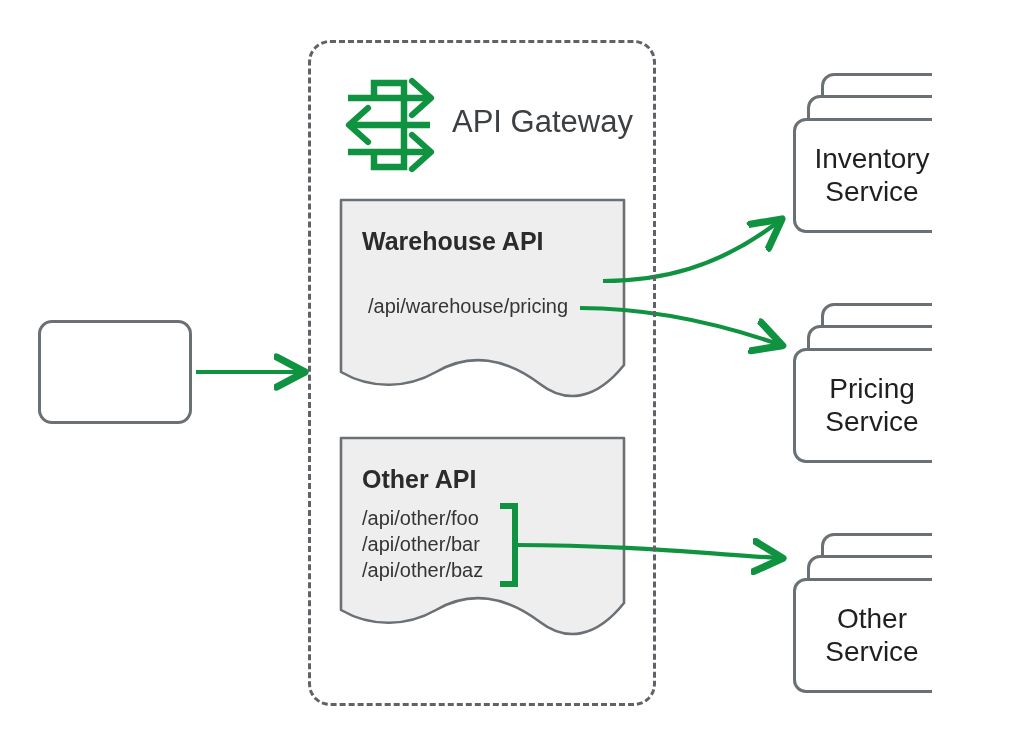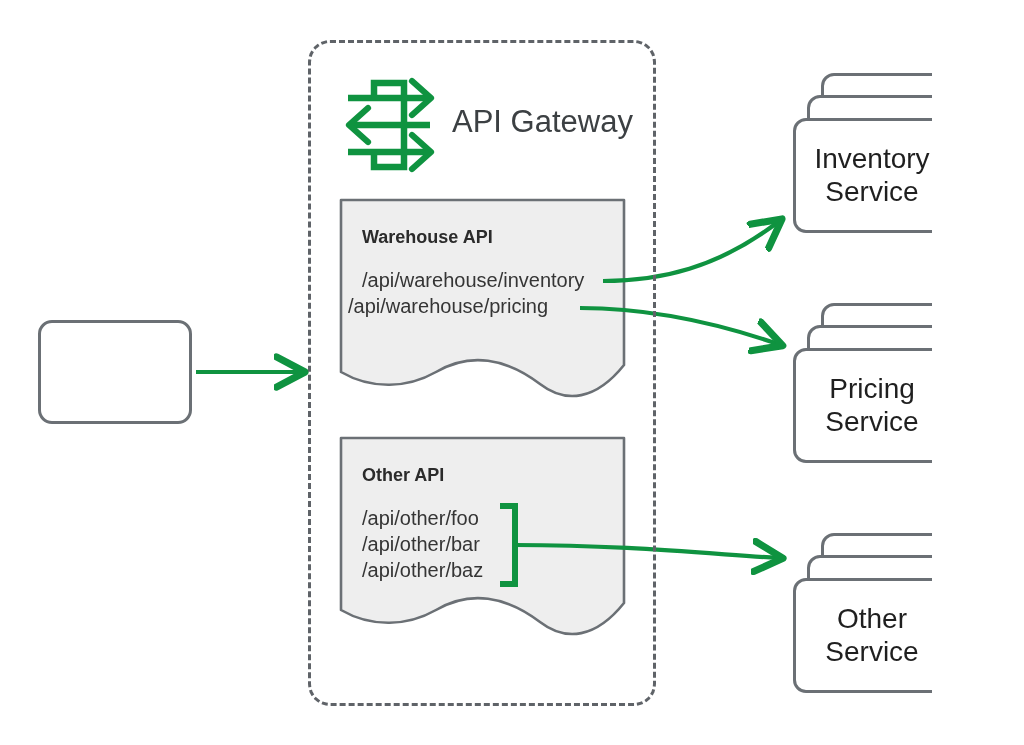--- a/index.html
+++ b/index.html
@@ -68,31 +68,31 @@
   }
   #gateway-title {
     left: 452px;
     top: 104px;
     font-size: 31px;
     color: #3c4043;
   }
 
   
   .api-doc-title {
-    font-size: 18px;
+    font-size: 25px;
     font-weight: bold;
     color: #2b2b2b;
   }
   .api-path {
     font-size: 20px;
     color: #353535;
   }
   #warehouse-title { left: 362px; top: 227px; }
   #warehouse-path-0 { left: 362px; top: 269px; }
-  #warehouse-path-1 { left: 348px; top: 295px; }
+  #warehouse-path-1 { left: 368px; top: 295px; }
 
   #other-title { left: 362px; top: 465px; }
   #other-path-0 { left: 362px; top: 507px; text-align: right; }
   #other-path-1 { left: 362px; top: 533px; }
   #other-path-2 { left: 362px; top: 559px; }
 
   
   .service-stack {
     position: absolute;
     width: 186px;
@@ -174,21 +174,20 @@
     <path d="M515,545 C620,545 700,553 778,558" fill="none" stroke="#0f9340" stroke-width="4.2" marker-end="url(#arrowGreen)"></path>
   </svg>
 
   <div id="gateway-container"></div>
 
   <div class="txt" id="gateway-title">API Gateway</div>
 
   <div id="api-client-box"></div>
 
   <div class="txt api-doc-title" id="warehouse-title">Warehouse API</div>
-  <div class="txt api-path" id="warehouse-path-0">/api/warehouse/inventory</div>
   <div class="txt api-path" id="warehouse-path-1">/api/warehouse/pricing</div>
 
   <div class="txt api-doc-title" id="other-title">Other API</div>
   <div class="txt api-path" id="other-path-0">/api/other/foo</div>
   <div class="txt api-path" id="other-path-1">/api/other/bar</div>
   <div class="txt api-path" id="other-path-2">/api/other/baz</div>
 
   <div class="service-stack" id="stack-inventory">
     <div class="service-card back"></div>
     <div class="service-card mid"></div>

